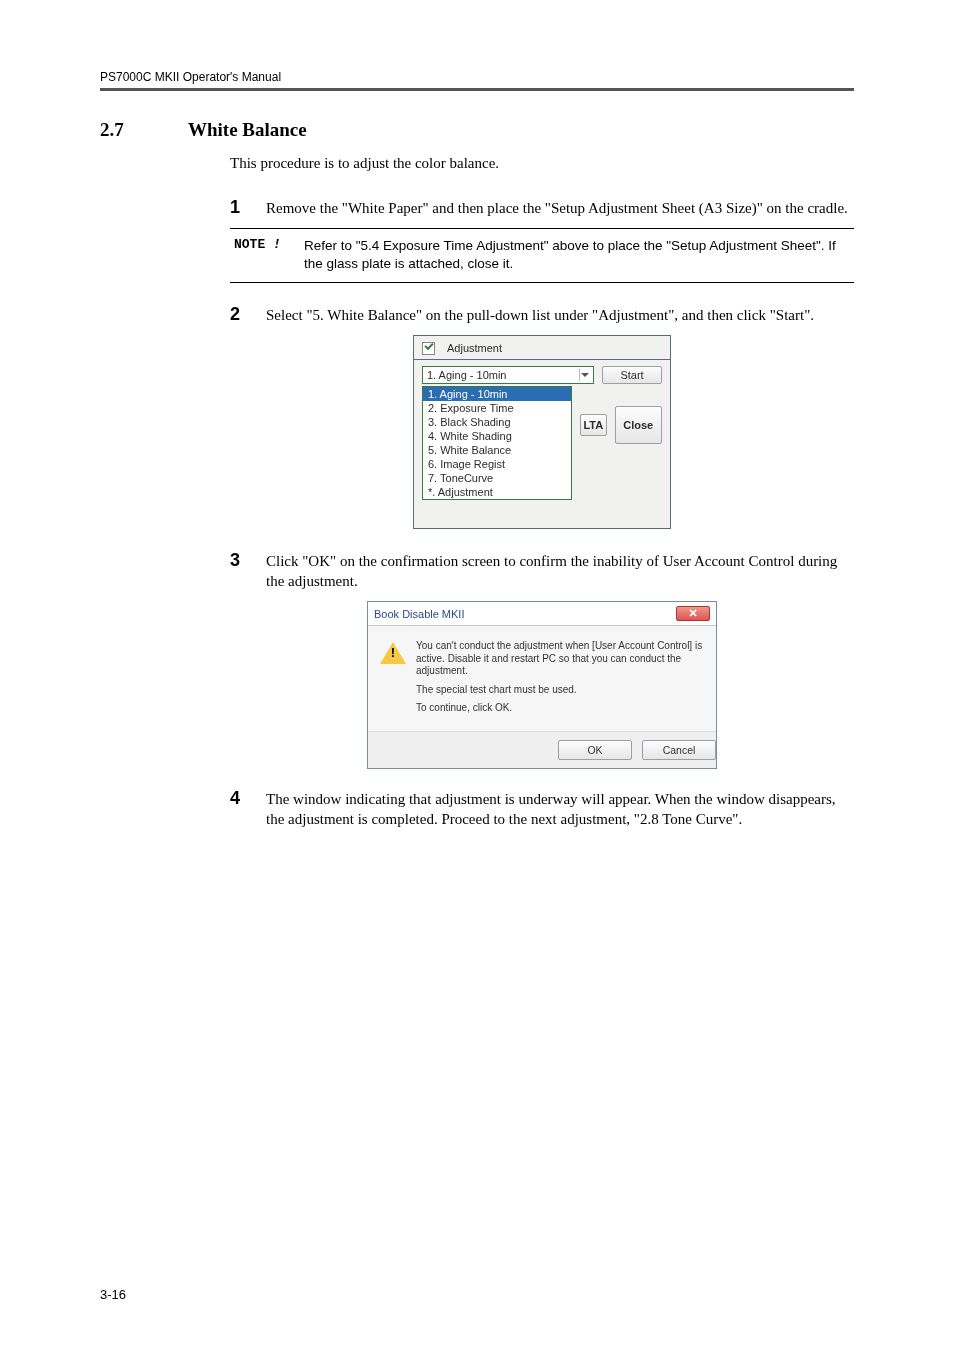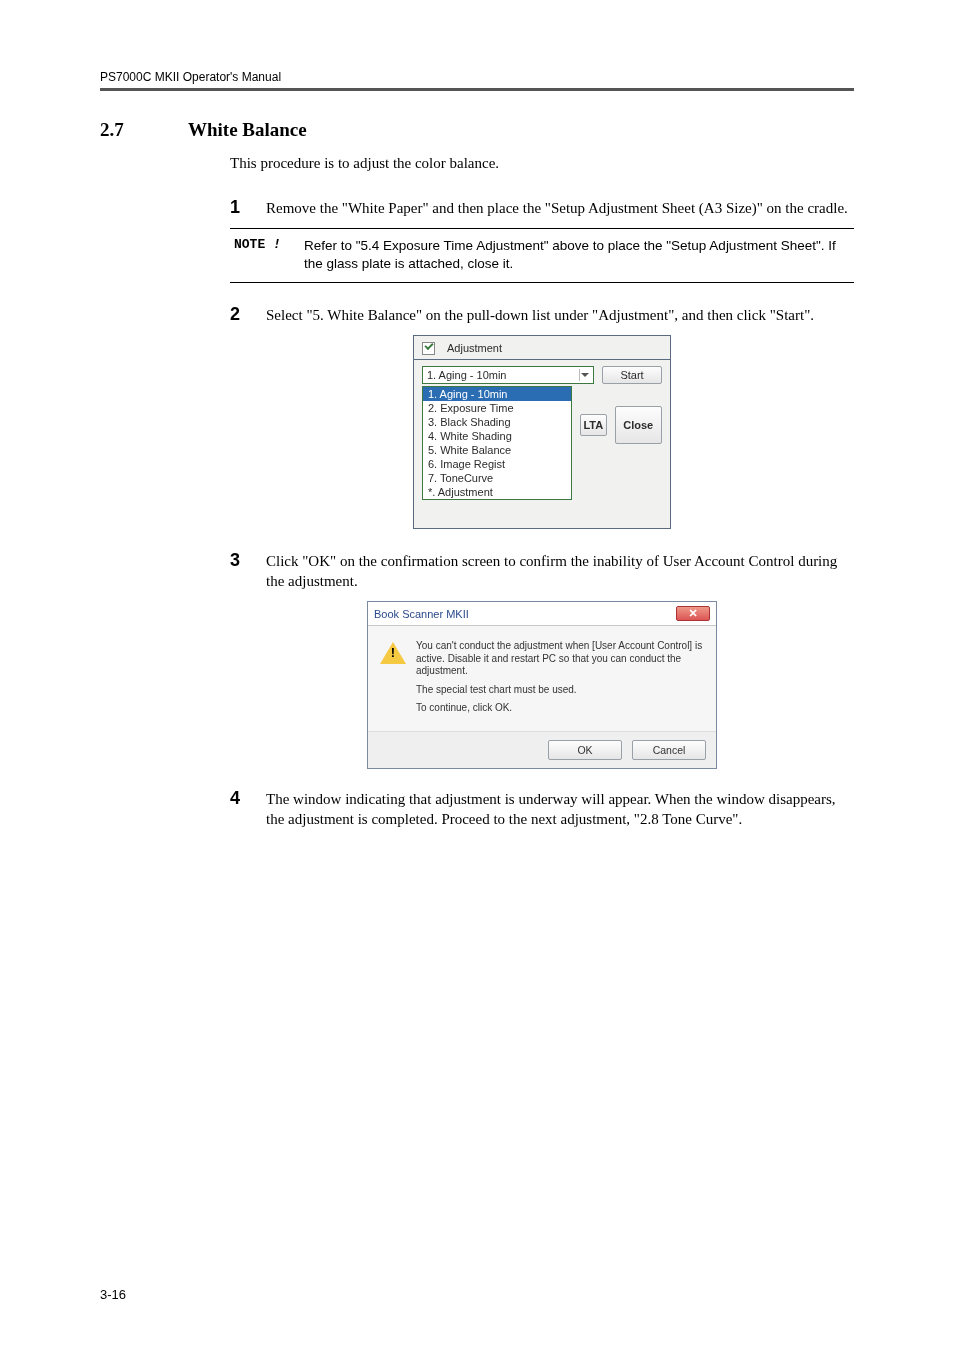--- a/index.html
+++ b/index.html
@@ -175,21 +175,21 @@
     border-left:13px solid transparent; border-right:13px solid transparent;
     border-bottom:22px solid #f5c942;
   }
   .shot2-warn::after{
     content:"!"; position:absolute; left:0; top:3px; width:26px; text-align:center;
     font-weight:bold; color:#000; font-size:13px;
   }
   .shot2-msg p { margin-bottom: 6px; line-height:1.25; }
   .shot2-buttons {
     border-top:1px solid #ddd; background:#efefef;
-    padding: 8px 10px; display:flex; justify-content:flex-end; gap:10px;
+    padding: 8px 0; display:flex; justify-content:flex-end; gap:10px;
   }
   .shot2-btn {
     width: 74px; height:20px; border:1px solid #9aa0a8;
     background:linear-gradient(#fdfdfd,#e6e6e6);
     border-radius:2px; display:flex; align-items:center; justify-content:center;
     font-size:10.5px;
   }
 
   .page-number {
     font-family: Arial, sans-serif;
@@ -262,21 +262,21 @@
     </div>
   </div>
 
   <div class="step">
     <div class="step-num">3</div>
     <div class="step-text">Click "OK" on the confirmation screen to confirm the inability of User Account Control during the adjustment.</div>
   </div>
 
   <div class="shot2">
     <div class="shot2-title">
-      <span>Book Scanner MKII</span>
+      <span>Book Disable MKII</span>
       <span class="shot2-x">✕</span>
     </div>
     <div class="shot2-body">
       <div class="shot2-warn"></div>
       <div class="shot2-msg">
         <p>You can't conduct the adjustment when [User Account Control] is active.   Disable it and restart PC so that you can conduct the adjustment.</p>
         <p>The special test chart must be used.</p>
         <p>To continue, click OK.</p>
       </div>
     </div>

